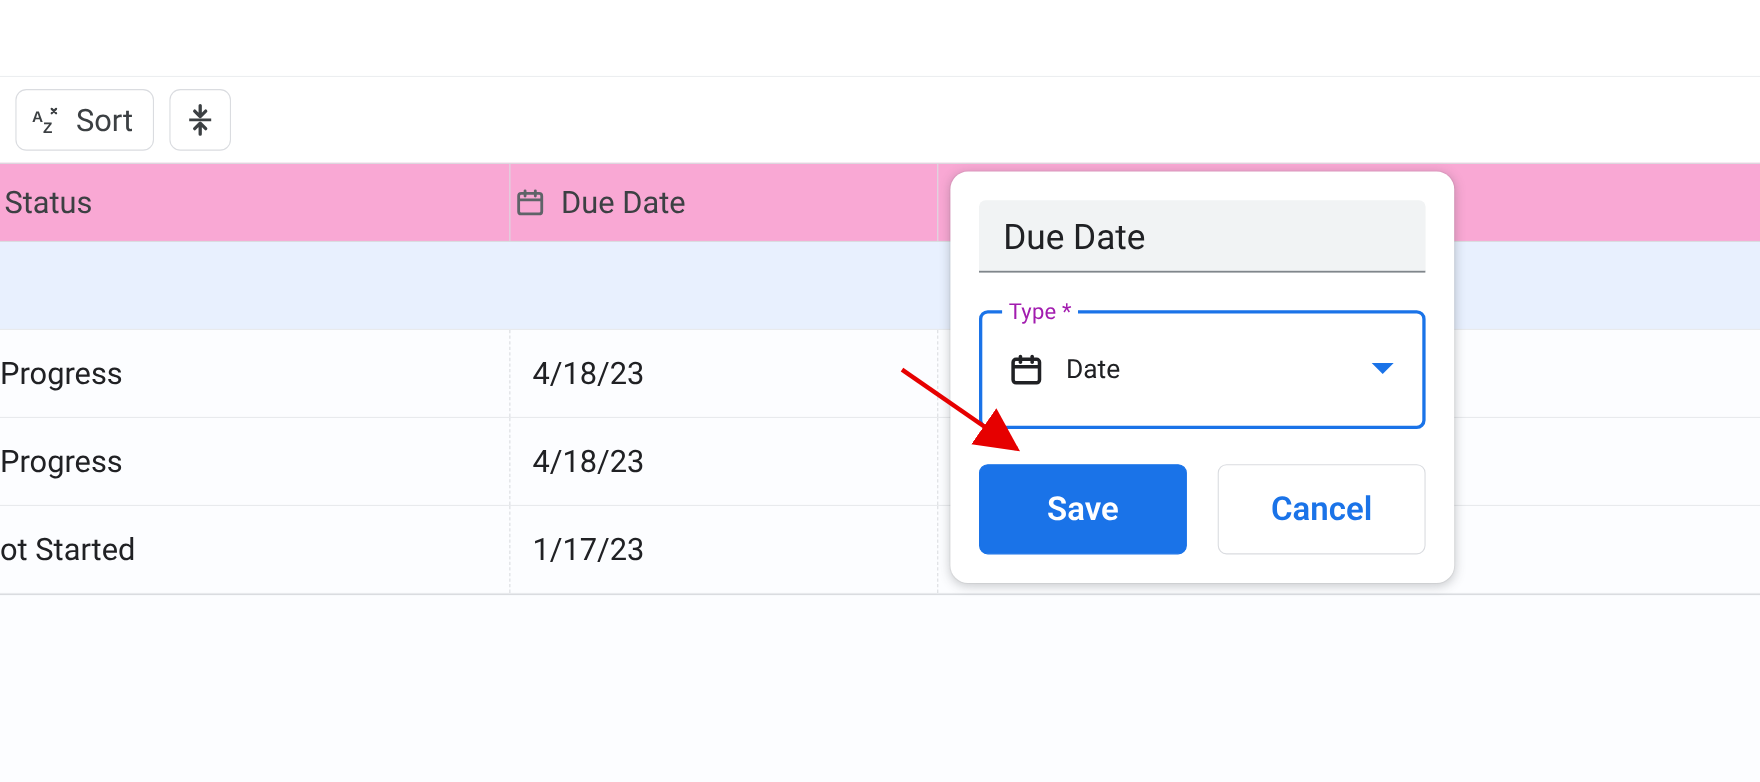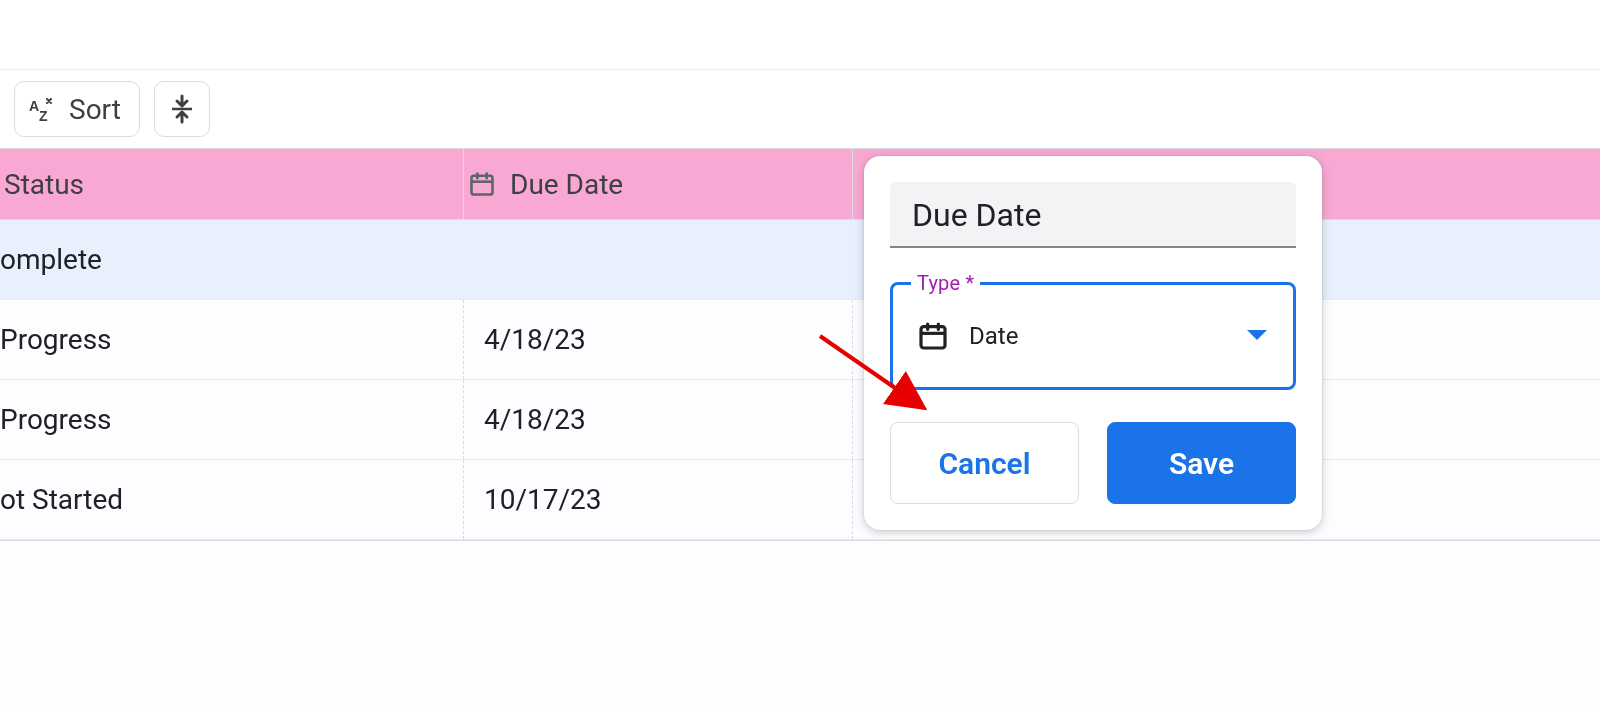--- a/index.html
+++ b/index.html
@@ -248,23 +248,20 @@
         </svg>
       </span>
       <span>Due Date</span>
     </div>
     <div class="hdr-cell col-rest"></div>
   </div>
 
   <div class="grid-body" id="grid-body">
 
   <div class="row selected">
-        <div class="cell col-status">
-          <span>omplete</span>
-        </div>
         <div class="cell col-rest"></div>
       </div>
       <div class="row">
         <div class="cell col-status">
           <span>Progress</span>
         </div>
         <div class="cell col-due">
           <span>4/18/23</span>
         </div>
         <div class="cell col-rest"></div>
@@ -276,21 +273,21 @@
         <div class="cell col-due">
           <span>4/18/23</span>
         </div>
         <div class="cell col-rest"></div>
       </div>
       <div class="row">
         <div class="cell col-status">
           <span>ot Started</span>
         </div>
         <div class="cell col-due">
-          <span>10/17/23</span>
+          <span>1/17/23</span>
         </div>
         <div class="cell col-rest"></div>
       </div>
     </div>
 </div>
 
 <div class="popover">
   <div class="field-name">
     <div class="val">Due Date</div>
   </div>
@@ -307,25 +304,25 @@
     </span>
     <span class="type-text">Date</span>
     <span class="caret">
       <svg width="24" height="16" viewBox="0 0 24 16">
         <path d="M2 2 L12 12 L22 2 Z" fill="#1a73e8"></path>
       </svg>
     </span>
   </div>
 
   <div class="btn-row">
+    <div class="btn btn-save">
+      <span>Save</span>
+    </div>
     <div class="btn btn-cancel">
       <span>Cancel</span>
-    </div>
-    <div class="btn btn-save">
-      <span>Save</span>
     </div>
   </div>
 </div>
 
 <div class="arrow">
   <svg width="150" height="110" viewBox="0 0 150 110">
     <defs>
       <marker id="ah" markerWidth="12" markerHeight="12" refX="9" refY="5" orient="auto">
         <path d="M0 0 L10 5 L0 10 Z" fill="#e60000"></path>
       </marker>

